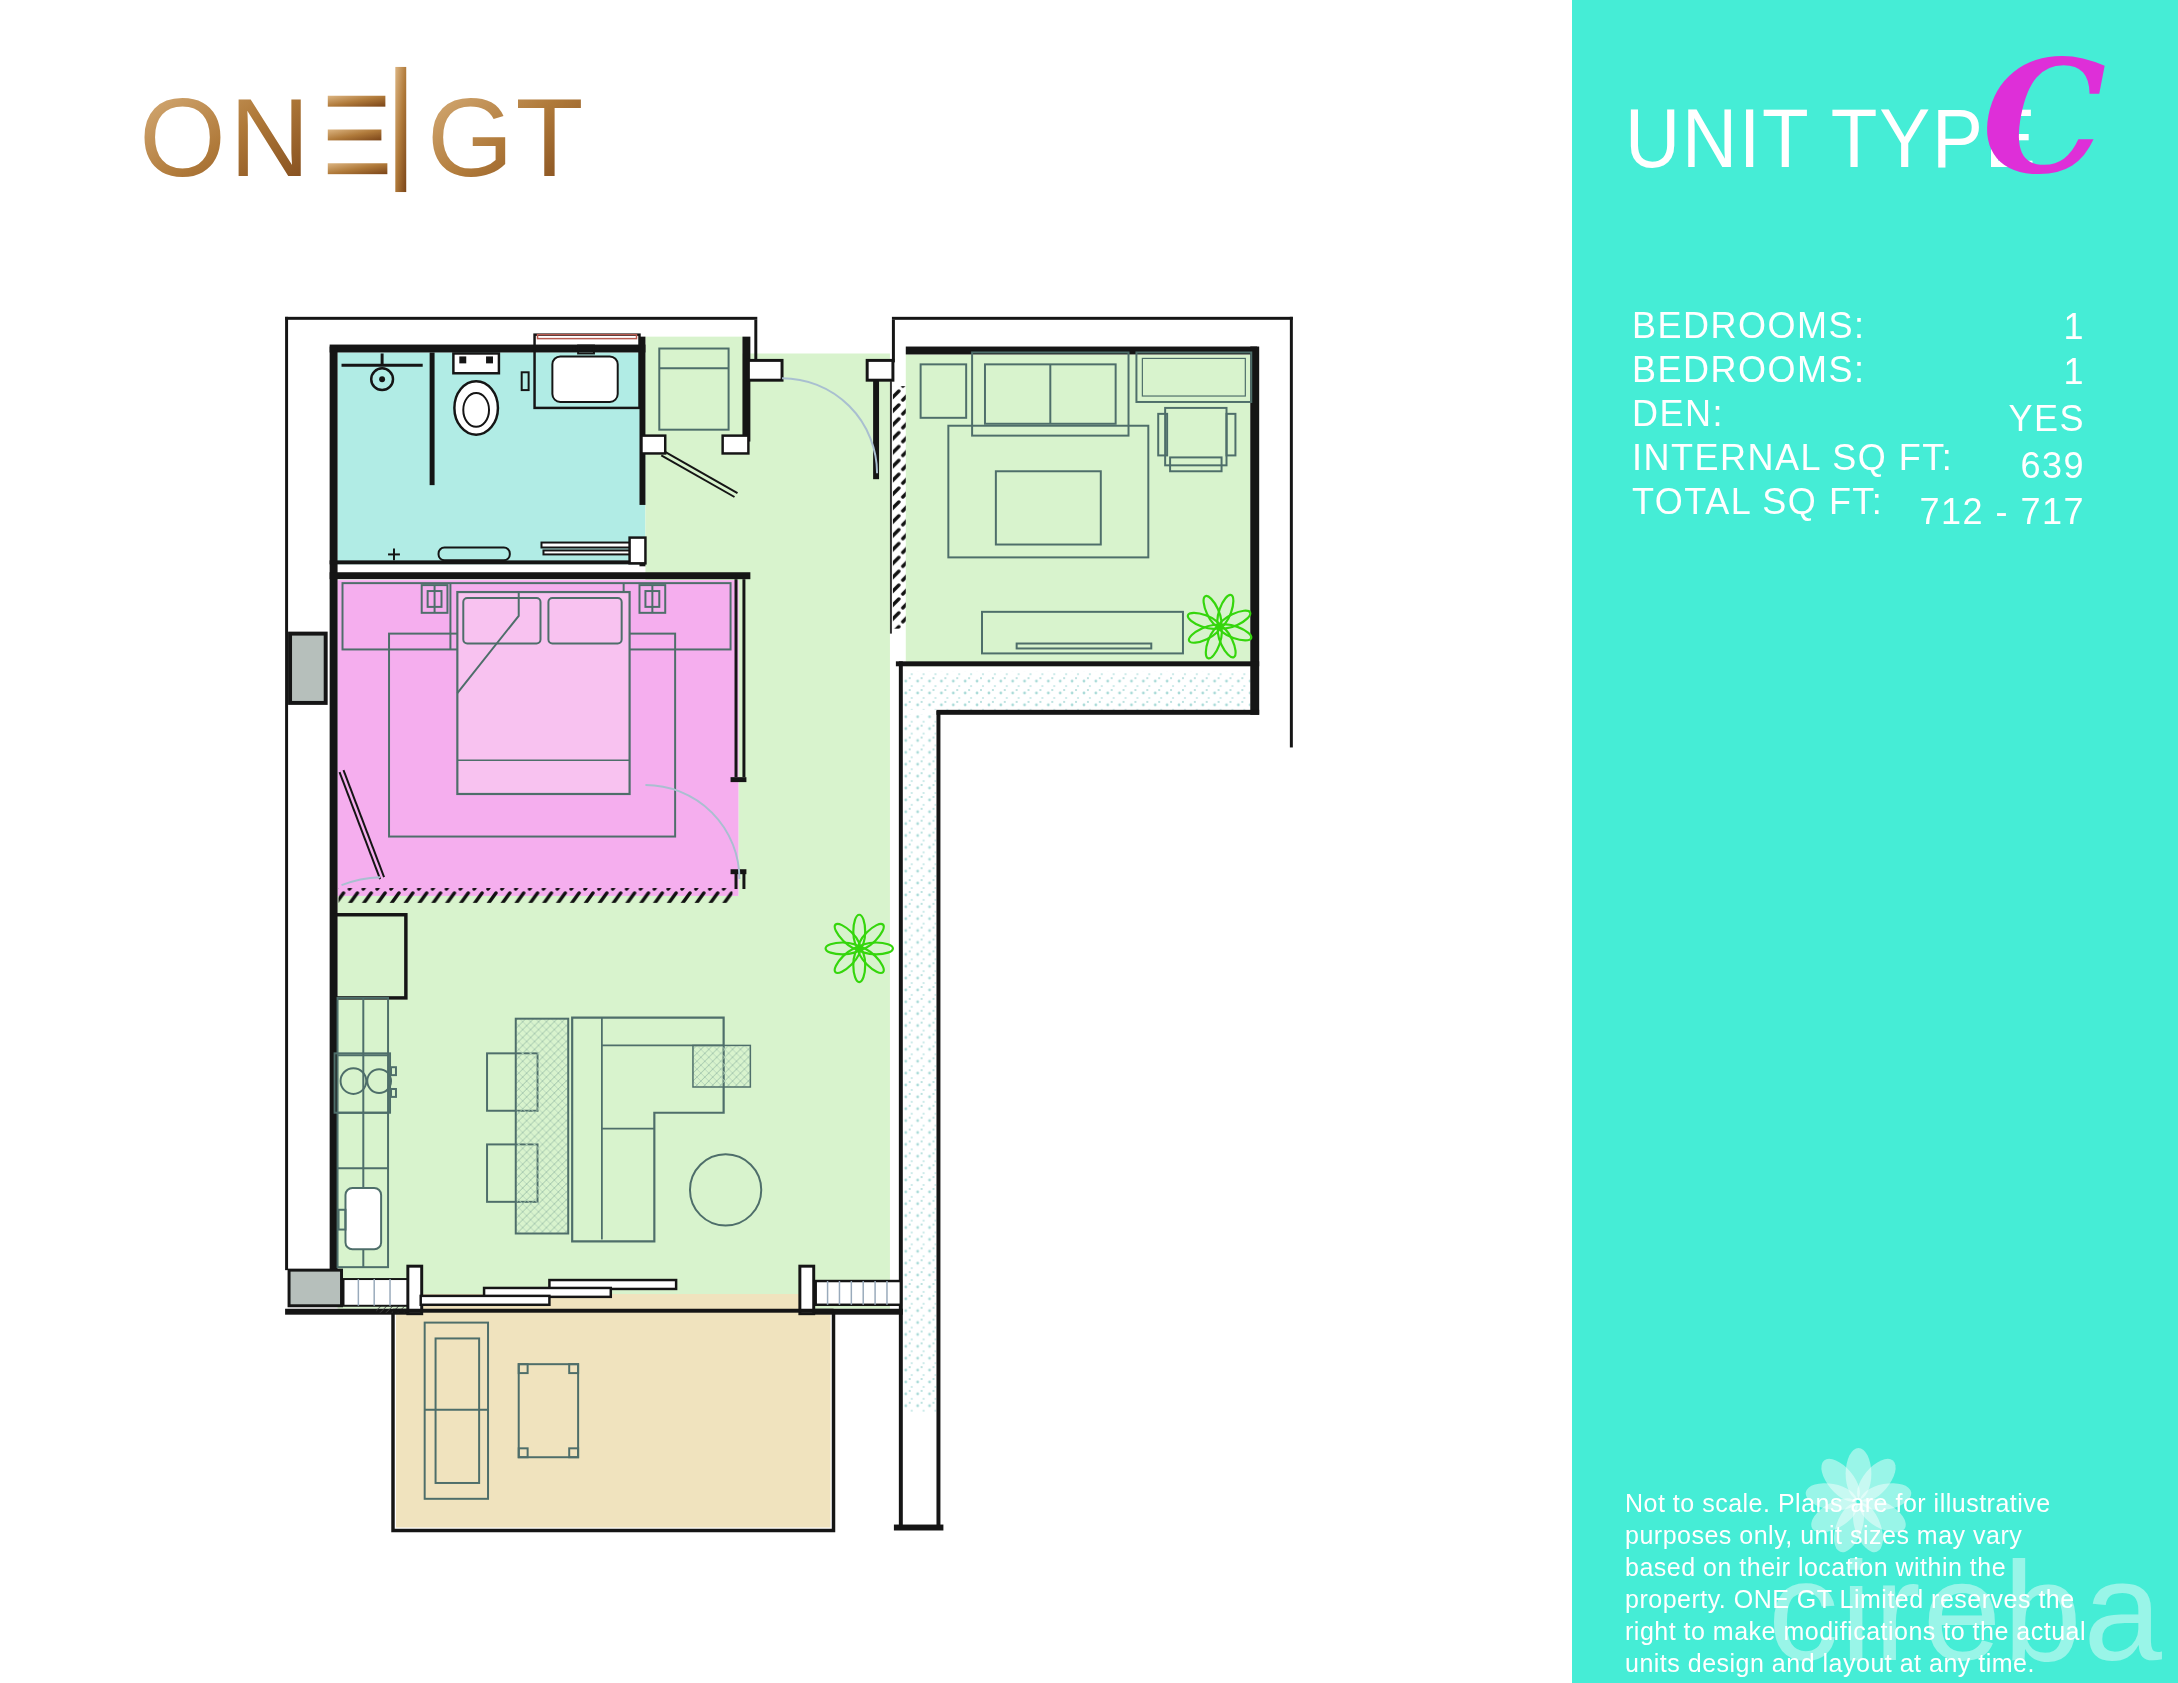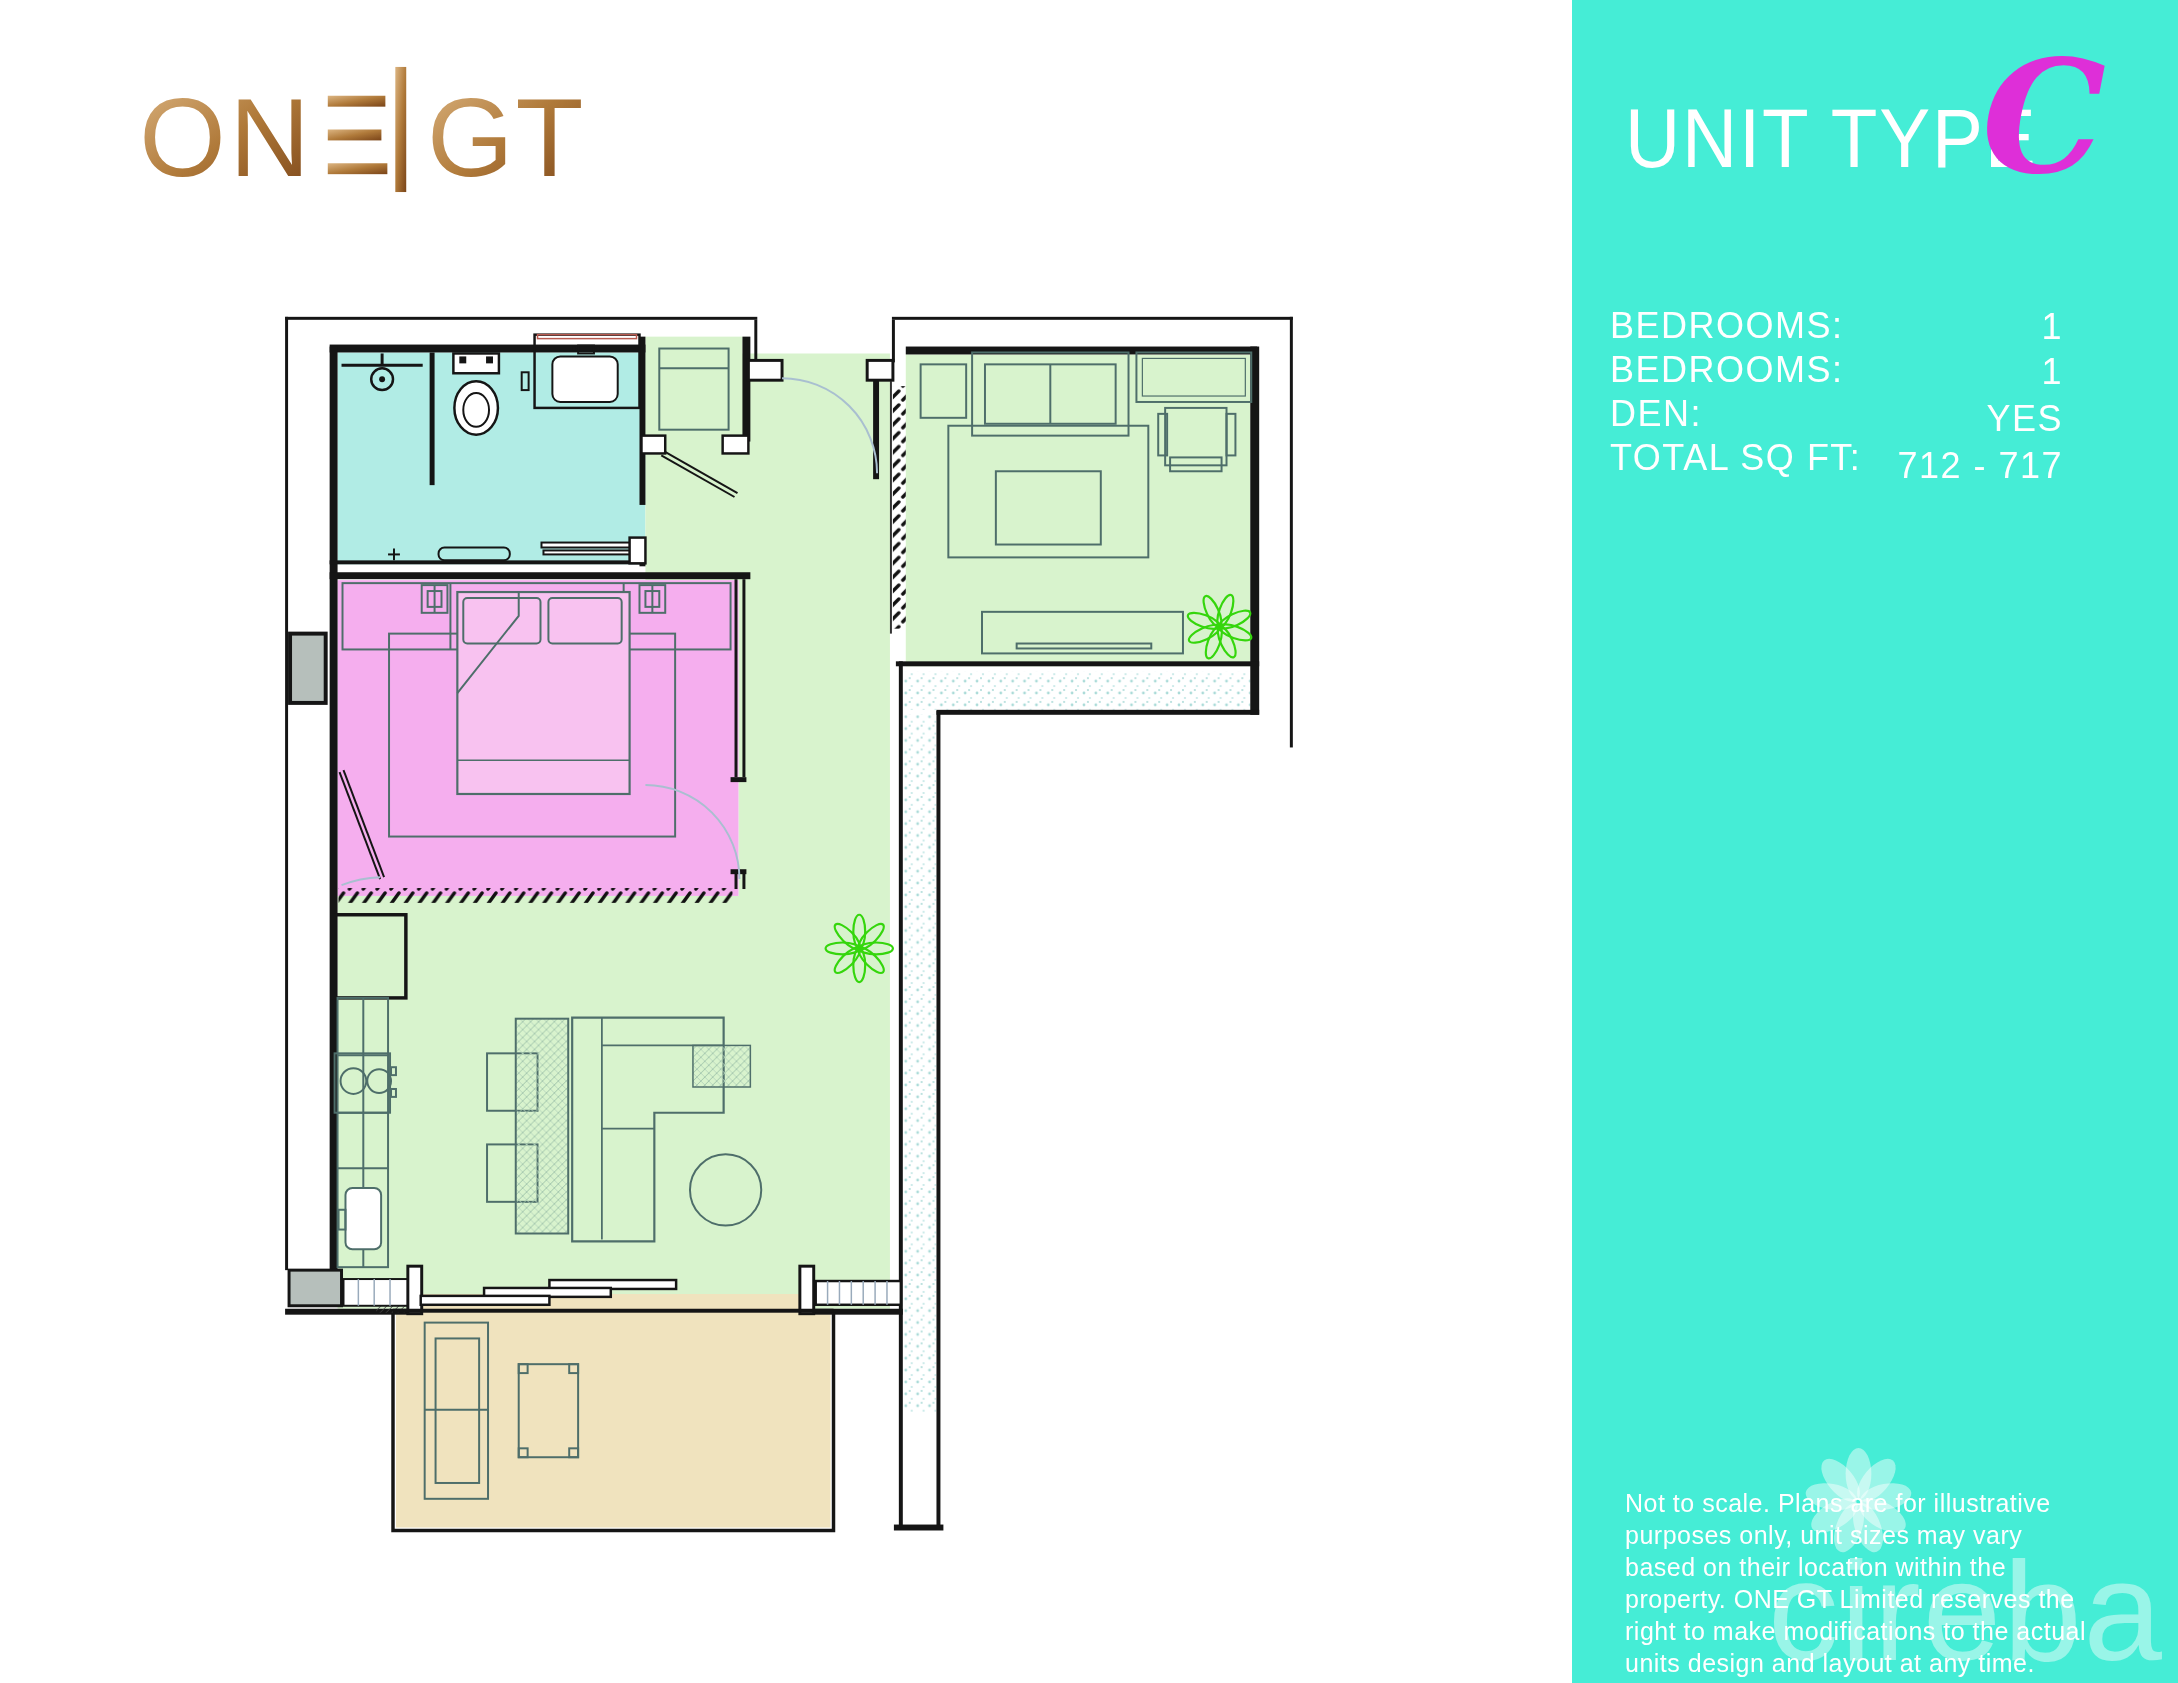--- a/index.html
+++ b/index.html
@@ -21,21 +21,21 @@
     position:absolute; left:53px; top:91px;
     font-size:83px; font-weight:300; color:#ffffff;
     letter-spacing:2px; transform:scaleX(0.92); transform-origin:left top;
     white-space:nowrap;
   }
   .unit-letter {
     position:absolute; left:410px; top:40px;
     font-family:"DejaVu Serif", serif; font-style:italic; font-weight:bold;
     font-size:156px; line-height:1;
   }
-  .specs { position:absolute; left:38px; top:305px; width:453px; }
+  .specs { position:absolute; left:60px; top:305px; width:453px; }
   .spec-row { display:flex; justify-content:space-between; align-items:flex-start; height:44px; }
   .spec-label { font-size:36px; font-weight:300; color:#ffffff; letter-spacing:1.5px; white-space:nowrap; }
   .spec-value { font-size:36px; font-weight:300; color:#ffffff; letter-spacing:1.5px; white-space:nowrap; }
   .spec-row:nth-child(1) .spec-value { transform:translateY(1px); }
   .spec-row:nth-child(2) .spec-value { transform:translateY(2px); }
   .spec-row:nth-child(3) .spec-value { transform:translateY(5px); }
   .spec-row:nth-child(4) .spec-value { transform:translateY(8px); }
   .spec-row:nth-child(5) .spec-value { transform:translateY(10px); }
   .spec-row:nth-child(6) .spec-value { transform:translateY(12px); }
   .disclaimer {
@@ -370,20 +370,24 @@
     </div>
     <div class="spec-row">
       <span class="spec-label">BEDROOMS:</span>
       <span class="spec-value">1</span>
     </div>
     <div class="spec-row">
       <span class="spec-label">DEN:</span>
       <span class="spec-value">YES</span>
     </div>
     <div class="spec-row">
+      <span class="spec-label">INTERNAL SQ FT:</span>
+      <span class="spec-value">639</span>
+    </div>
+    <div class="spec-row">
       <span class="spec-label">TOTAL SQ FT:</span>
       <span class="spec-value">712 - 717</span>
     </div>
   </div>
 
   <div class="watermark-flower">
     <svg width="109" height="109" viewBox="0 0 110 110">
       <g transform="translate(55,55)" fill="rgba(255,255,255,0.45)">
         <ellipse rx="13" ry="26" transform="rotate(0) translate(0,-28)"></ellipse>
         <ellipse rx="13" ry="26" transform="rotate(40) translate(0,-28)"></ellipse>

